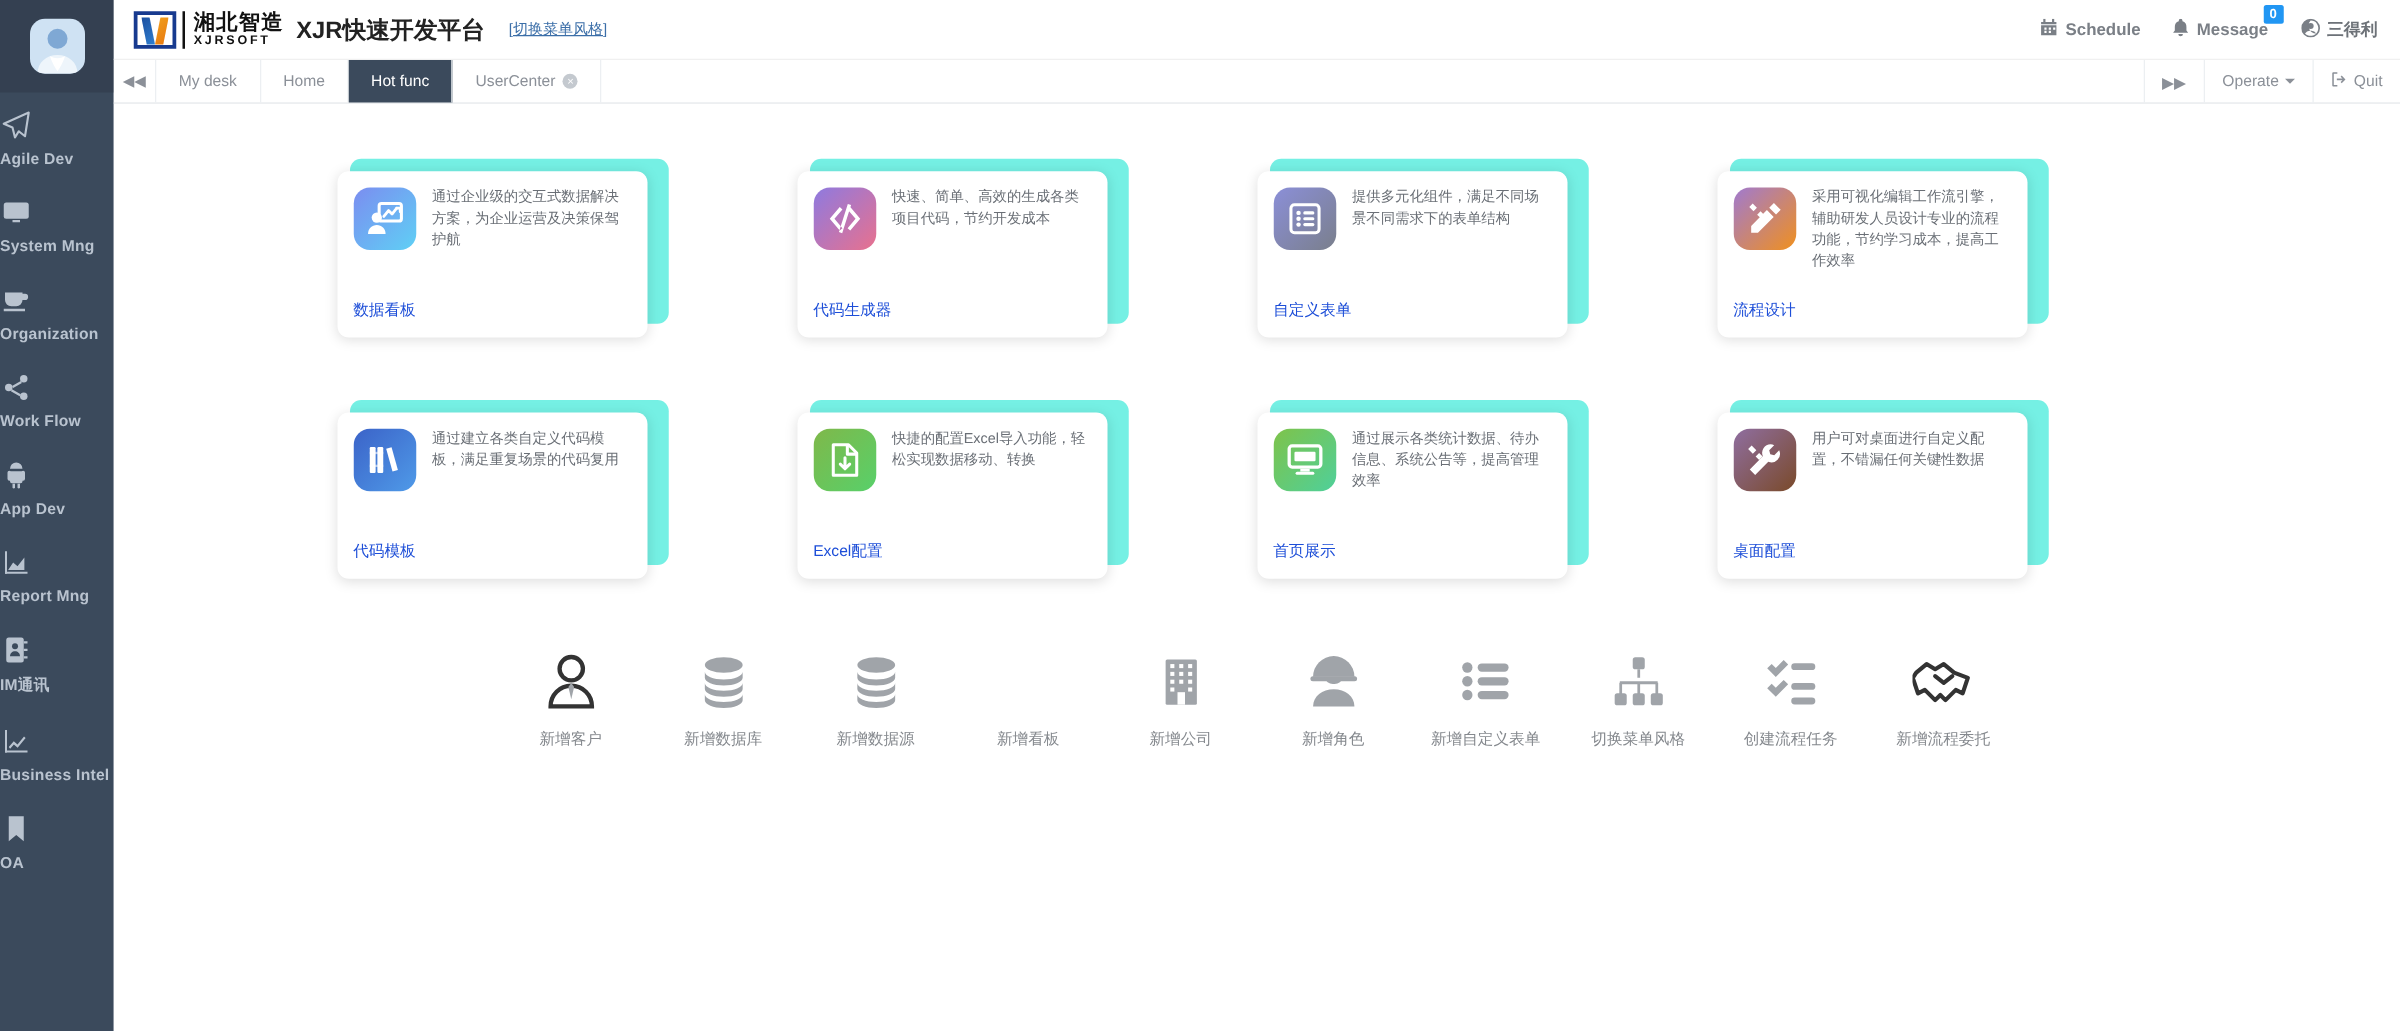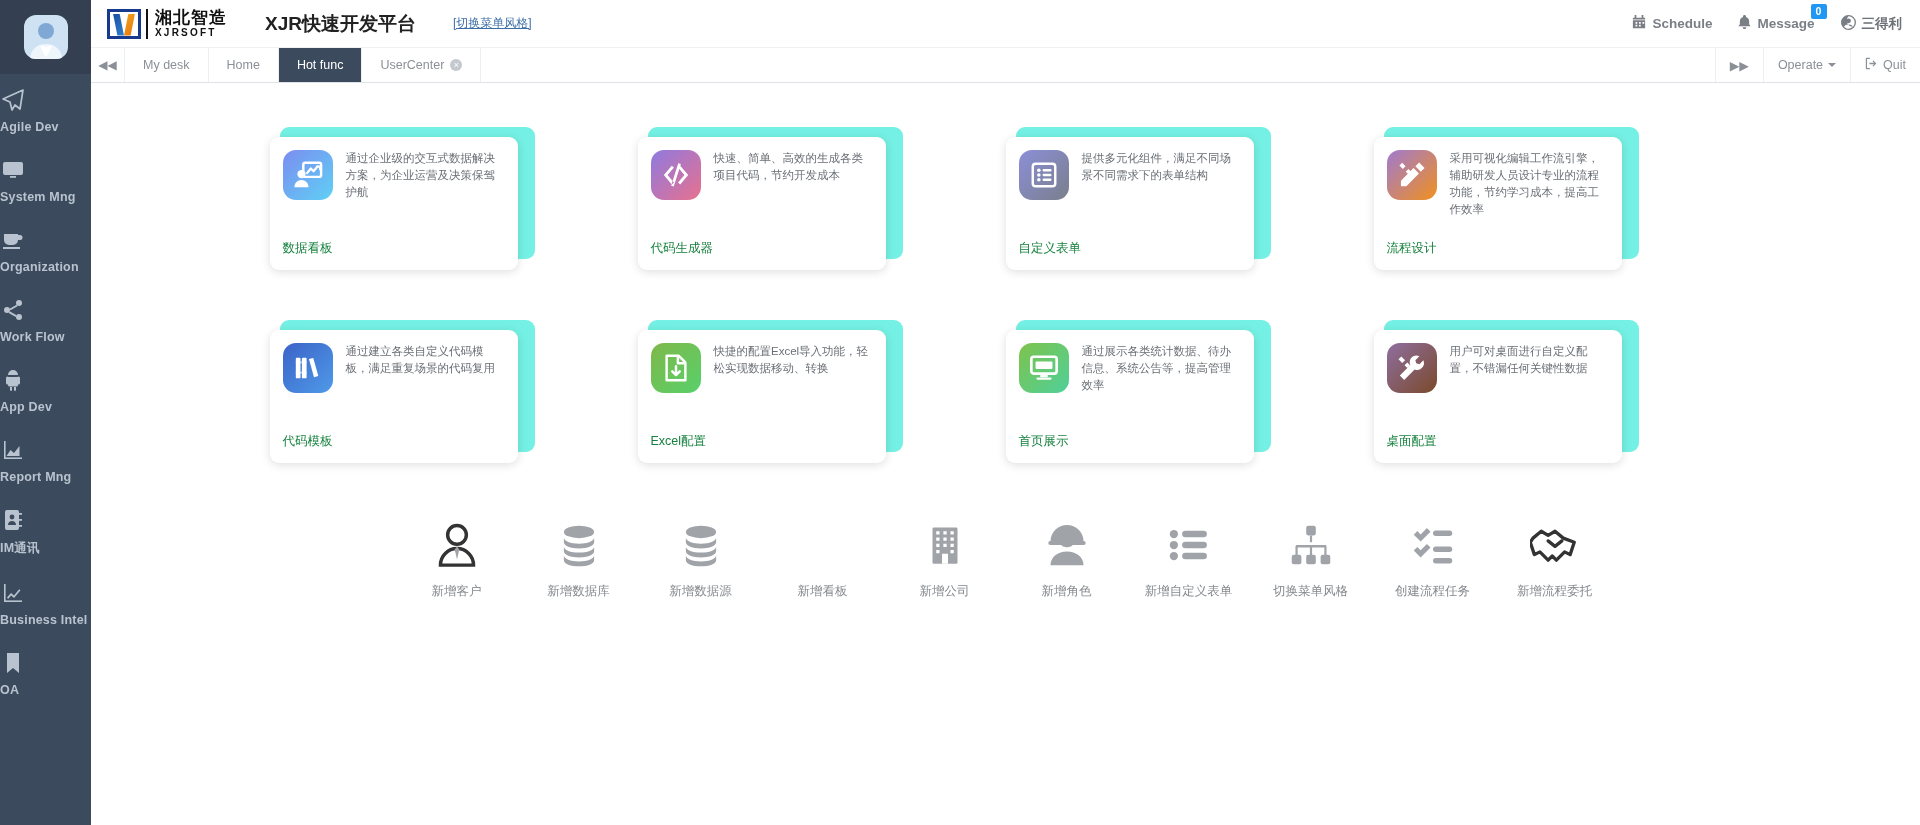--- a/index.html
+++ b/index.html
@@ -56,21 +56,21 @@
   .right { flex: 1; display: flex; flex-direction: column; min-width: 0; }
 
   
   .header {
     height: 48px; flex: 0 0 48px;
     background: #fff;
     display: flex; align-items: center;
     padding: 0 18px 0 16px;
     border-bottom: 1px solid #f0f0f0;
   }
-  .brand { display: flex; align-items: center; gap: 28px; }
+  .brand { display: flex; align-items: center; gap: 10px; }
   .logo-mark {
     display: flex; align-items: center; gap: 5px;
   }
   .logo-sq {
     width: 34px; height: 30px;
     border: 3px solid #173a8f;
     display: flex; align-items: center; justify-content: center;
     position: relative;
   }
   .logo-sq::before {
@@ -90,21 +90,21 @@
     letter-spacing: 1px; line-height: 1;
   }
   .logo-en {
     font-size: 10px; font-weight: bold; color: #111;
     letter-spacing: 2.2px; line-height: 1; margin-top: 2px;
   }
   .logo-text-col { display:flex; flex-direction:column; justify-content:center;
                    border-left:2px solid #111; padding-left:7px; height:30px; }
   .app-title {
     font-size: 19px; font-weight: bold; color: #222;
-    margin-left: 10px; white-space: nowrap;
+    white-space: nowrap;
   }
   .switch-style {
     font-size: 12px; color: #3b6ea8;
     margin-left: 9px; text-decoration: underline; cursor: pointer;
     white-space: nowrap;
   }
   .header-spacer { flex: 1; }
   .header-actions { display: flex; align-items: center; gap: 26px; }
   .h-action {
     display: flex; align-items: center; gap: 6px;
@@ -196,21 +196,21 @@
     border-radius: 13px;
     display: flex; align-items: center; justify-content: center;
   }
   .card-icon svg { width: 30px; height: 30px; fill: #fff; }
   .card-desc {
     font-size: 11.5px; line-height: 17px; color: #6a6f76;
     flex: 1; min-width: 0; word-break: break-all;
   }
   .card-title {
     position: absolute; left: 13px; bottom: 13px;
-    font-size: 12.5px; color: #15803d;
+    font-size: 12.5px; color: #1d4ed8;
   }
 
   
   .quick-row {
     margin-top: 58px;
     display: flex; justify-content: center;
     gap: 0;
   }
   .quick-item {
     width: 122px;

